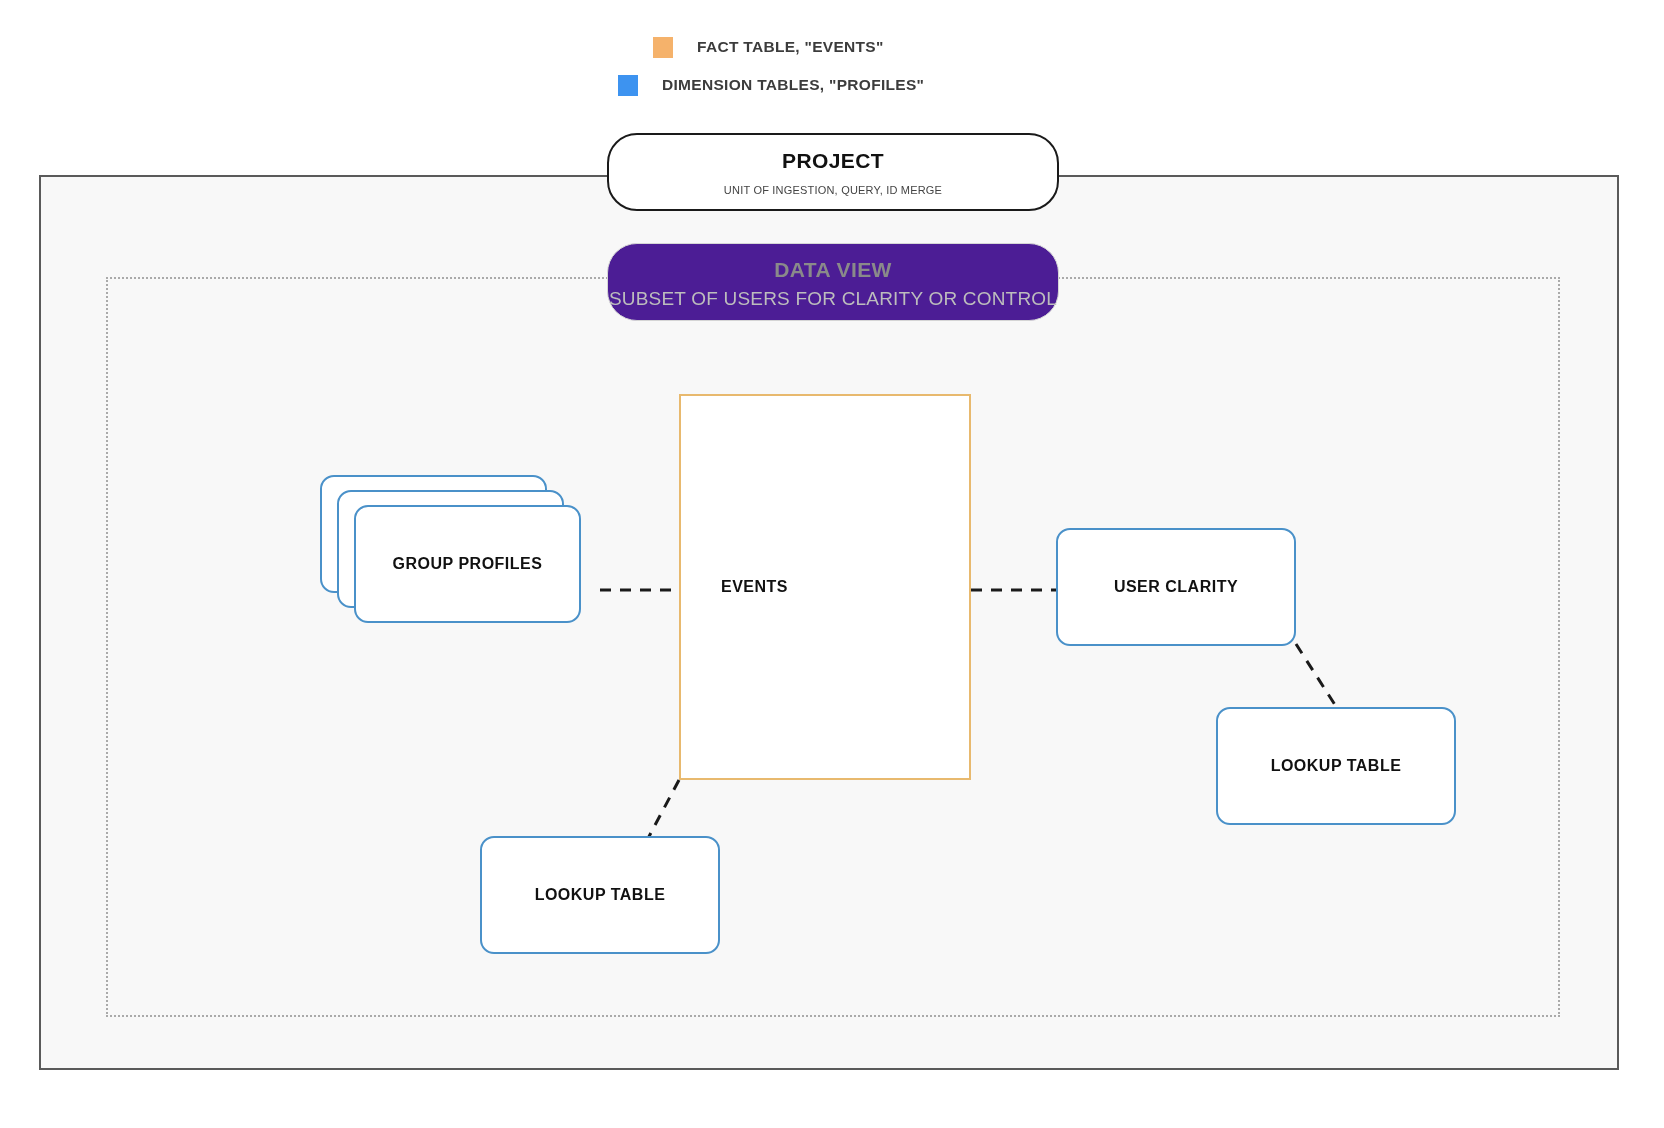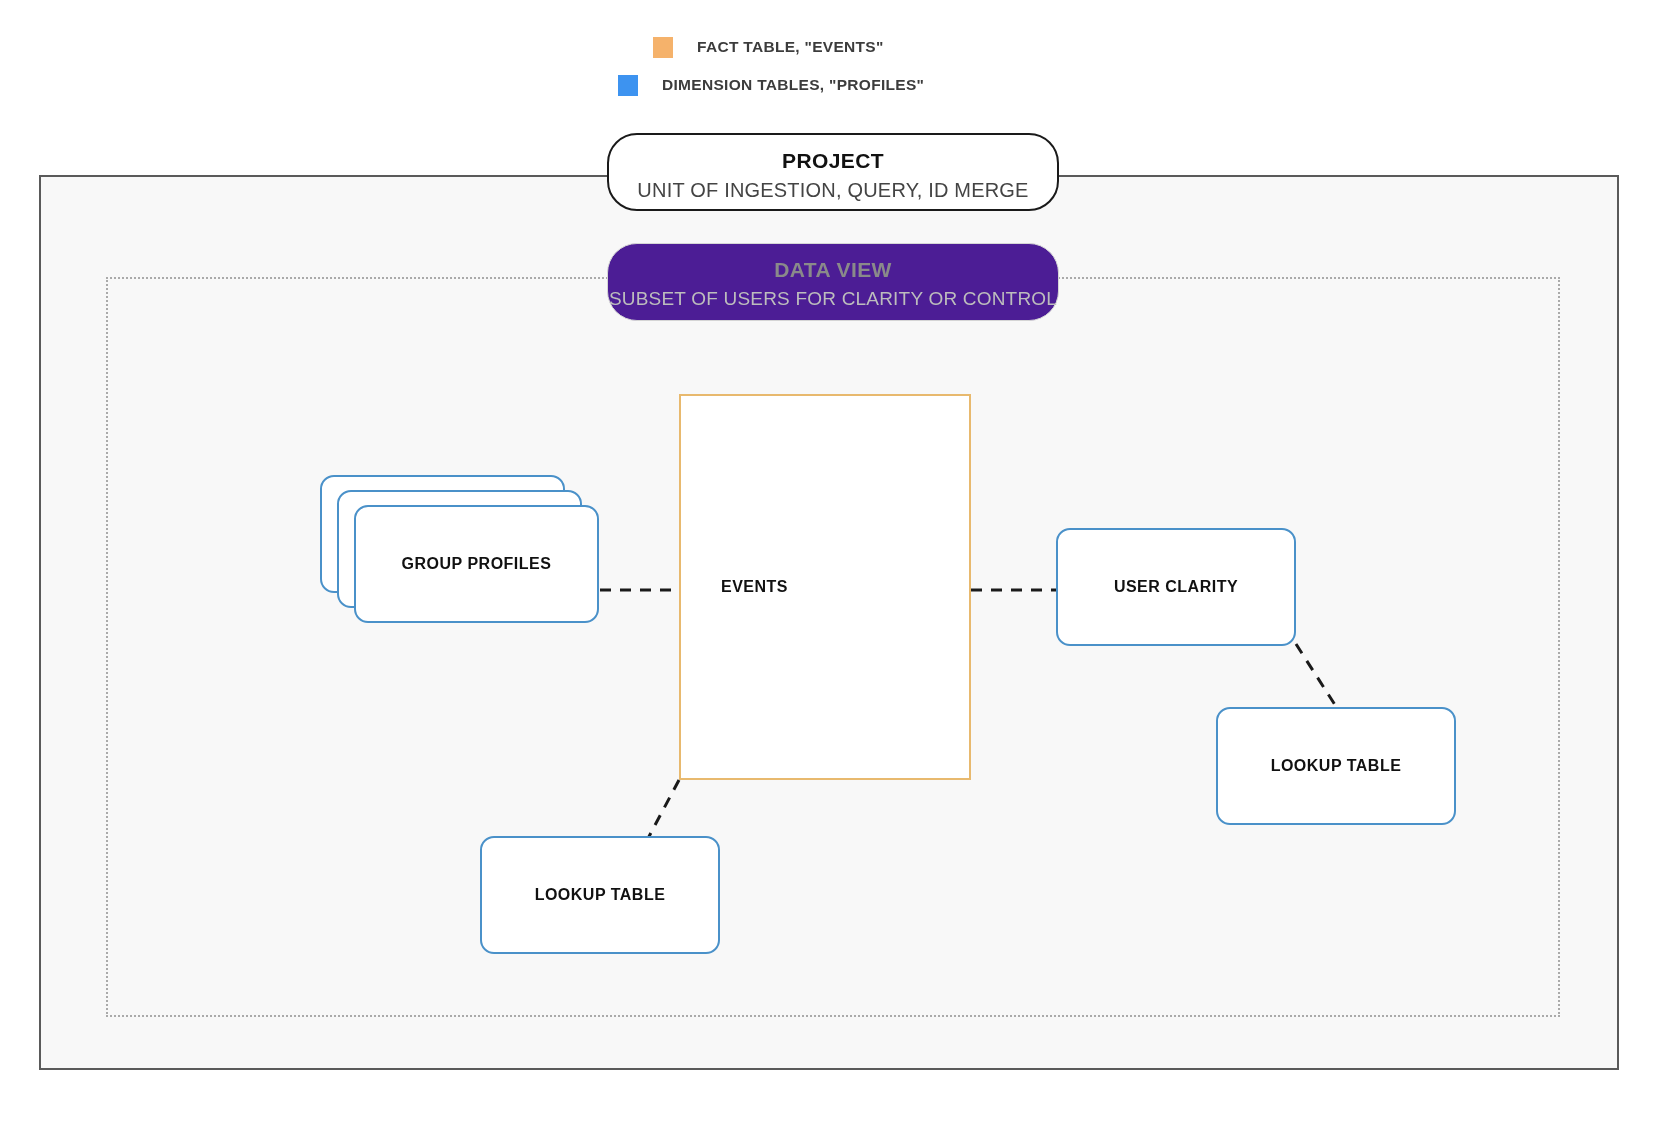--- a/index.html
+++ b/index.html
@@ -96,21 +96,21 @@
     height: 78px;
     border: 2px solid #1a1a1a;
     padding-top: 11px;
   }
   .project-label .title {
     font-size: 21px;
     color: #111111;
     line-height: 30px;
   }
   .project-label .sub {
-    font-size: 20px;
+    font-size: 11px;
     color: #444444;
     line-height: 28px;
   }
 
   .dataview-label {
     left: 607px;
     top: 243px;
     width: 452px;
     height: 78px;
     border: 1.5px solid #d5d5d5;
@@ -170,21 +170,21 @@
   }
 
   .stack-wrap {
     position: absolute;
     left: 320px;
     top: 475px;
     width: 280px;
     height: 175px;
   }
   .stack-wrap .dim-card {
-    width: 245px;
+    width: 227px;
     height: 118px;
   }
   .stack-wrap .layer-back  { left: 0px;  top: 0px;  }
   .stack-wrap .layer-mid   { left: 17px; top: 15px; }
   .stack-wrap .layer-front { left: 34px; top: 30px; }
 
   .userprofiles-card {
     left: 1056px;
     top: 528px;
     width: 240px;

